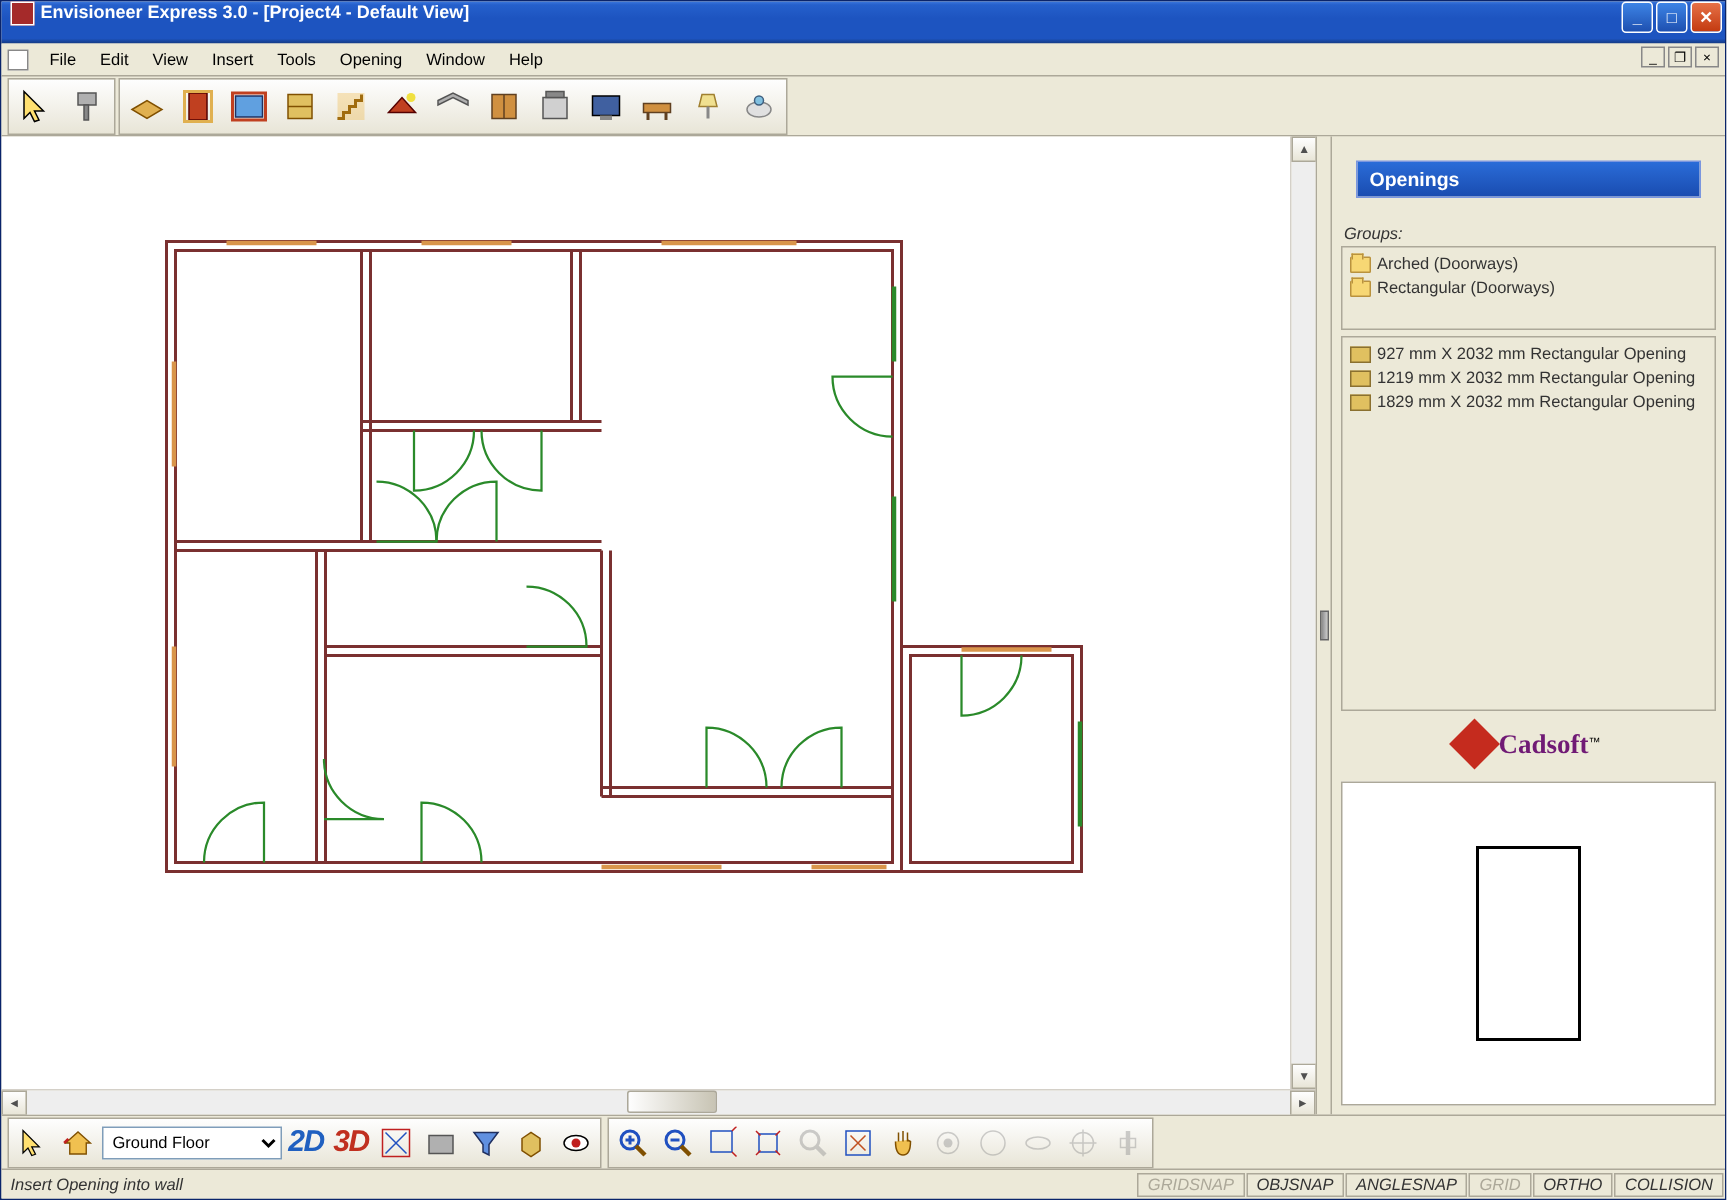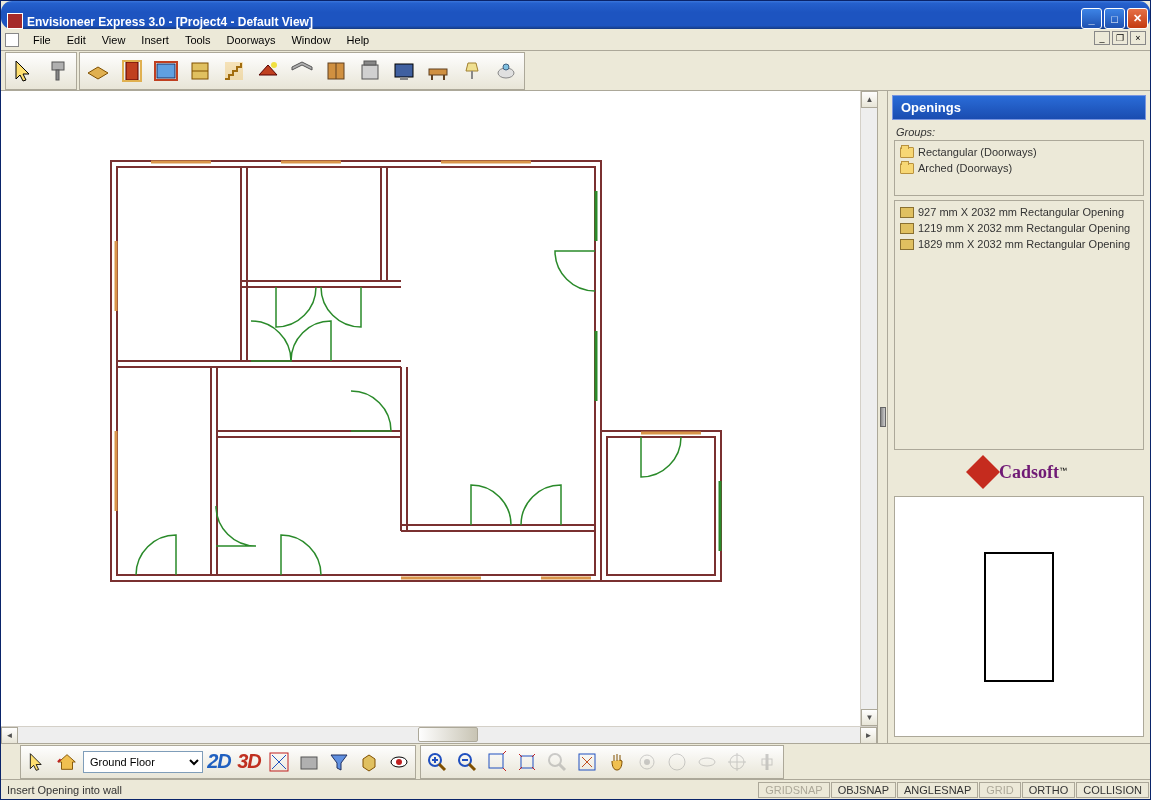--- a/index.html
+++ b/index.html
@@ -1,18 +1,18 @@
 <!DOCTYPE html>
 <html><head>
 <meta charset="utf-8">
 <style>
 * { box-sizing: border-box; margin: 0; padding: 0; font-family: Tahoma, sans-serif; font-size: 11px; }
 html, body { width: 1151px; height: 800px; overflow: hidden; }
 .window { width: 1151px; height: 800px; background: #ece9d8; display: flex; flex-direction: column; border: 1px solid #0a246a; }
-.titlebar { height: 28px; background: linear-gradient(to bottom, #3b77dd 0%, #2560cc 8%, #1d54c0 40%, #1d54c0 88%, #153a82 100%); display: flex; align-items: flex-end; padding: 0 2px 0 6px; color: white; border-radius: 11px; }
+.titlebar { height: 28px; background: linear-gradient(to bottom, #3b77dd 0%, #2560cc 8%, #1d54c0 40%, #1d54c0 88%, #153a82 100%); display: flex; align-items: flex-start; padding: 0 2px 0 6px; color: white; }
 .titlebar-icon { width: 16px; height: 16px; margin-right: 4px; background: #a52a2a; border: 1px solid #fff; }
 .titlebar-text { font-weight: bold; flex: 1; font-size: 12px; }
 .win-btns { display: flex; gap: 2px; }
 .win-btn { width: 21px; height: 21px; border: 1px solid #fff; border-radius: 3px; display: flex; align-items: center; justify-content: center; color: #fff; font-weight: bold; font-size: 11px; }
 .win-btn.min, .win-btn.max { background: linear-gradient(to bottom, #3d84e6, #1e50b0); }
 .win-btn.close { background: linear-gradient(to bottom, #e67147, #c33a10); }
 .menubar { height: 22px; background: #ece9d8; display: flex; align-items: center; padding: 0 4px; border-bottom: 1px solid #aca899; position: relative; }
 .menubar .file-icon { width: 14px; height: 14px; margin-right: 6px; background: #fff; border: 1px solid #888; }
 .menu-item { padding: 2px 8px; cursor: default; }
 .mdi-ctrls { position: absolute; right: 4px; top: 2px; display: flex; gap: 2px; }
@@ -28,63 +28,63 @@
 .floor-plan { position: absolute; left: 100px; top: 60px; }
 .vscroll { width: 17px; background: #ece9d8; border-left: 1px solid #d4d0c8; display: flex; flex-direction: column; }
 .hscroll { height: 17px; background: #ece9d8; border-top: 1px solid #d4d0c8; display: flex; }
 .scroll-btn { width: 17px; height: 17px; background: linear-gradient(to bottom, #fefefe, #e8e5d7); border: 1px solid #aca899; display: flex; align-items: center; justify-content: center; font-size: 8px; color: #505050; }
 .scroll-track { flex: 1; background: #eeeeee; position: relative; }
 .scroll-thumb { position: absolute; background: linear-gradient(to right, #fefefe, #c8c4b4); border: 1px solid #aca899; border-radius: 2px; }
 .hscroll .scroll-thumb { height: 15px; width: 60px; left: 400px; top: 0; }
 .sidepanel { width: 263px; background: #ece9d8; border-left: 1px solid #aca899; display: flex; flex-direction: column; }
 .sidegrip { width: 10px; background: #ece9d8; border-left: 1px solid #aca899; display: flex; align-items: center; justify-content: center; }
 .sidegrip-handle { width: 6px; height: 20px; background: linear-gradient(to right, #888, #ccc); border: 1px solid #666; }
-.panel-header { background: linear-gradient(to bottom, #2a6cd8, #1a4cb0); color: #fff; font-weight: bold; font-size: 13px; padding: 4px 8px; margin: 4px; border: 1px solid #7a96df; }
+.panel-header { background: linear-gradient(to bottom, #2a6cd8, #1a4cb0); color: #fff; font-weight: bold; font-size: 13px; padding: 4px 8px; margin: 16px; border: 1px solid #7a96df; }
 .panel-label { padding: 2px 8px; color: #333; font-style: italic; }
 .panel-list { margin: 0 6px 4px 6px; background: #ece9d8; border: 1px solid #aca899; min-height: 56px; padding: 3px; }
 .panel-list.tall { min-height: 250px; flex: 1; }
 .list-item { display: flex; align-items: center; gap: 4px; padding: 2px 2px; color: #333; cursor: default; }
 .folder-icon { width: 14px; height: 11px; background: #f7d774; border: 1px solid #b9923e; border-radius: 1px; position: relative; }
 .folder-icon::before { content: ''; position: absolute; top: -3px; left: 0; width: 6px; height: 3px; background: #f7d774; border: 1px solid #b9923e; border-bottom: none; }
 .opening-icon { width: 14px; height: 11px; background: #e0c060; border: 1px solid #8a7030; }
 .brand { margin: 6px; text-align: center; }
 .brand-logo { display: inline-flex; align-items: center; gap: 4px; }
 .brand-diamond { width: 24px; height: 24px; background: #c52b1e; transform: rotate(45deg); }
 .brand-text { font-family: Georgia, serif; font-size: 18px; font-weight: bold; color: #701a75; }
 .brand-tm { font-size: 8px; vertical-align: super; }
 .preview { margin: 4px 6px 6px 6px; flex: 1; background: #fff; border: 1px solid #aca899; display: flex; align-items: center; justify-content: center; min-height: 150px; }
 .preview-shape { width: 70px; height: 130px; border: 2px solid #000; }
-.bottom-toolbar { height: 36px; background: #ece9d8; border-top: 1px solid #aca899; display: flex; align-items: center; padding: 2px 19px; gap: 4px; }
+.bottom-toolbar { height: 36px; background: #ece9d8; border-top: 1px solid #aca899; display: flex; align-items: center; padding: 2px 4px; gap: 4px; }
 .btb-group { display: flex; align-items: center; gap: 2px; border: 1px solid #aca899; padding: 2px; background: linear-gradient(to bottom, #fefefe, #e8e5d7); }
 .btb-btn { width: 28px; height: 28px; display: flex; align-items: center; justify-content: center; border: 1px solid transparent; font-style: italic; }
 .floor-select { height: 22px; width: 120px; background: #fff; border: 1px solid #7f9db9; font-size: 11px; padding: 0 2px; }
 .text2d { font-family: Arial; font-size: 20px; font-weight: bold; color: #2060c0; letter-spacing: -1px; }
 .text3d { font-family: Arial; font-size: 20px; font-weight: bold; color: #c03020; letter-spacing: -1px; }
-.statusbar { height: 20px; background: #ece9d8; border-top: 1px solid #aca899; display: flex; align-items: center; font-size: 11px; }
+.statusbar { height: 20px; background: #ece9d8; border-top: 1px solid #aca899; display: flex; align-items: center; font-size: 11px; font-style: italic; }
 .status-text { flex: 1; padding: 0 6px; color: #333; }
 .status-cell { border: 1px solid #aca899; padding: 1px 6px; margin-right: 1px; color: #333; background: #ece9d8; }
 .status-cell.dim { color: #aca899; margin-top: 16px; }
 </style>
 </head>
 <body>
 
 <div class="window">
   <div class="titlebar">
     <div class="titlebar-icon"></div>
     <div class="titlebar-text">Envisioneer Express 3.0 - [Project4 - Default View]</div>
     <div class="win-btns">
       <div class="win-btn min">_</div>
       <div class="win-btn max">□</div>
       <div class="win-btn close">✕</div>
     </div>
   </div>
 
   <div class="menubar">
     <div class="file-icon"></div>
-    <div id="menu-items"><span class="menu-item">File</span><span class="menu-item">Edit</span><span class="menu-item">View</span><span class="menu-item">Insert</span><span class="menu-item">Tools</span><span class="menu-item">Doorways</span><span class="menu-item">Window</span><span class="menu-item">Help</span></div>
+    <div id="menu-items"><span class="menu-item">File</span><span class="menu-item">Edit</span><span class="menu-item">View</span><span class="menu-item">Insert</span><span class="menu-item">Tools</span><span class="menu-item">Opening</span><span class="menu-item">Window</span><span class="menu-item">Help</span></div>
     <div class="mdi-ctrls">
       <div class="mdi-btn">_</div>
       <div class="mdi-btn">❐</div>
       <div class="mdi-btn">×</div>
     </div>
   </div>
 
   <div class="toolbar">
     <div class="tb-group">
       <div class="tb-btn">
@@ -262,25 +262,25 @@
     <div class="sidegrip">
       <div class="sidegrip-handle"></div>
     </div>
 
     <div class="sidepanel">
       <div class="panel-header">Openings</div>
       <div class="panel-label">Groups:</div>
       <div class="panel-list" id="groups-list">
           <div class="list-item">
             <span class="folder-icon"></span>
-            <span>Rectangular (Doorways)</span>
+            <span>Arched (Doorways)</span>
           </div>
           <div class="list-item">
             <span class="folder-icon"></span>
-            <span>Arched (Doorways)</span>
+            <span>Rectangular (Doorways)</span>
           </div>
         </div>
       <div class="panel-list tall" id="openings-list">
           <div class="list-item">
             <span class="opening-icon"></span>
             <span>927 mm X 2032 mm Rectangular Opening</span>
           </div>
           <div class="list-item">
             <span class="opening-icon"></span>
             <span>1219 mm X 2032 mm Rectangular Opening</span>

